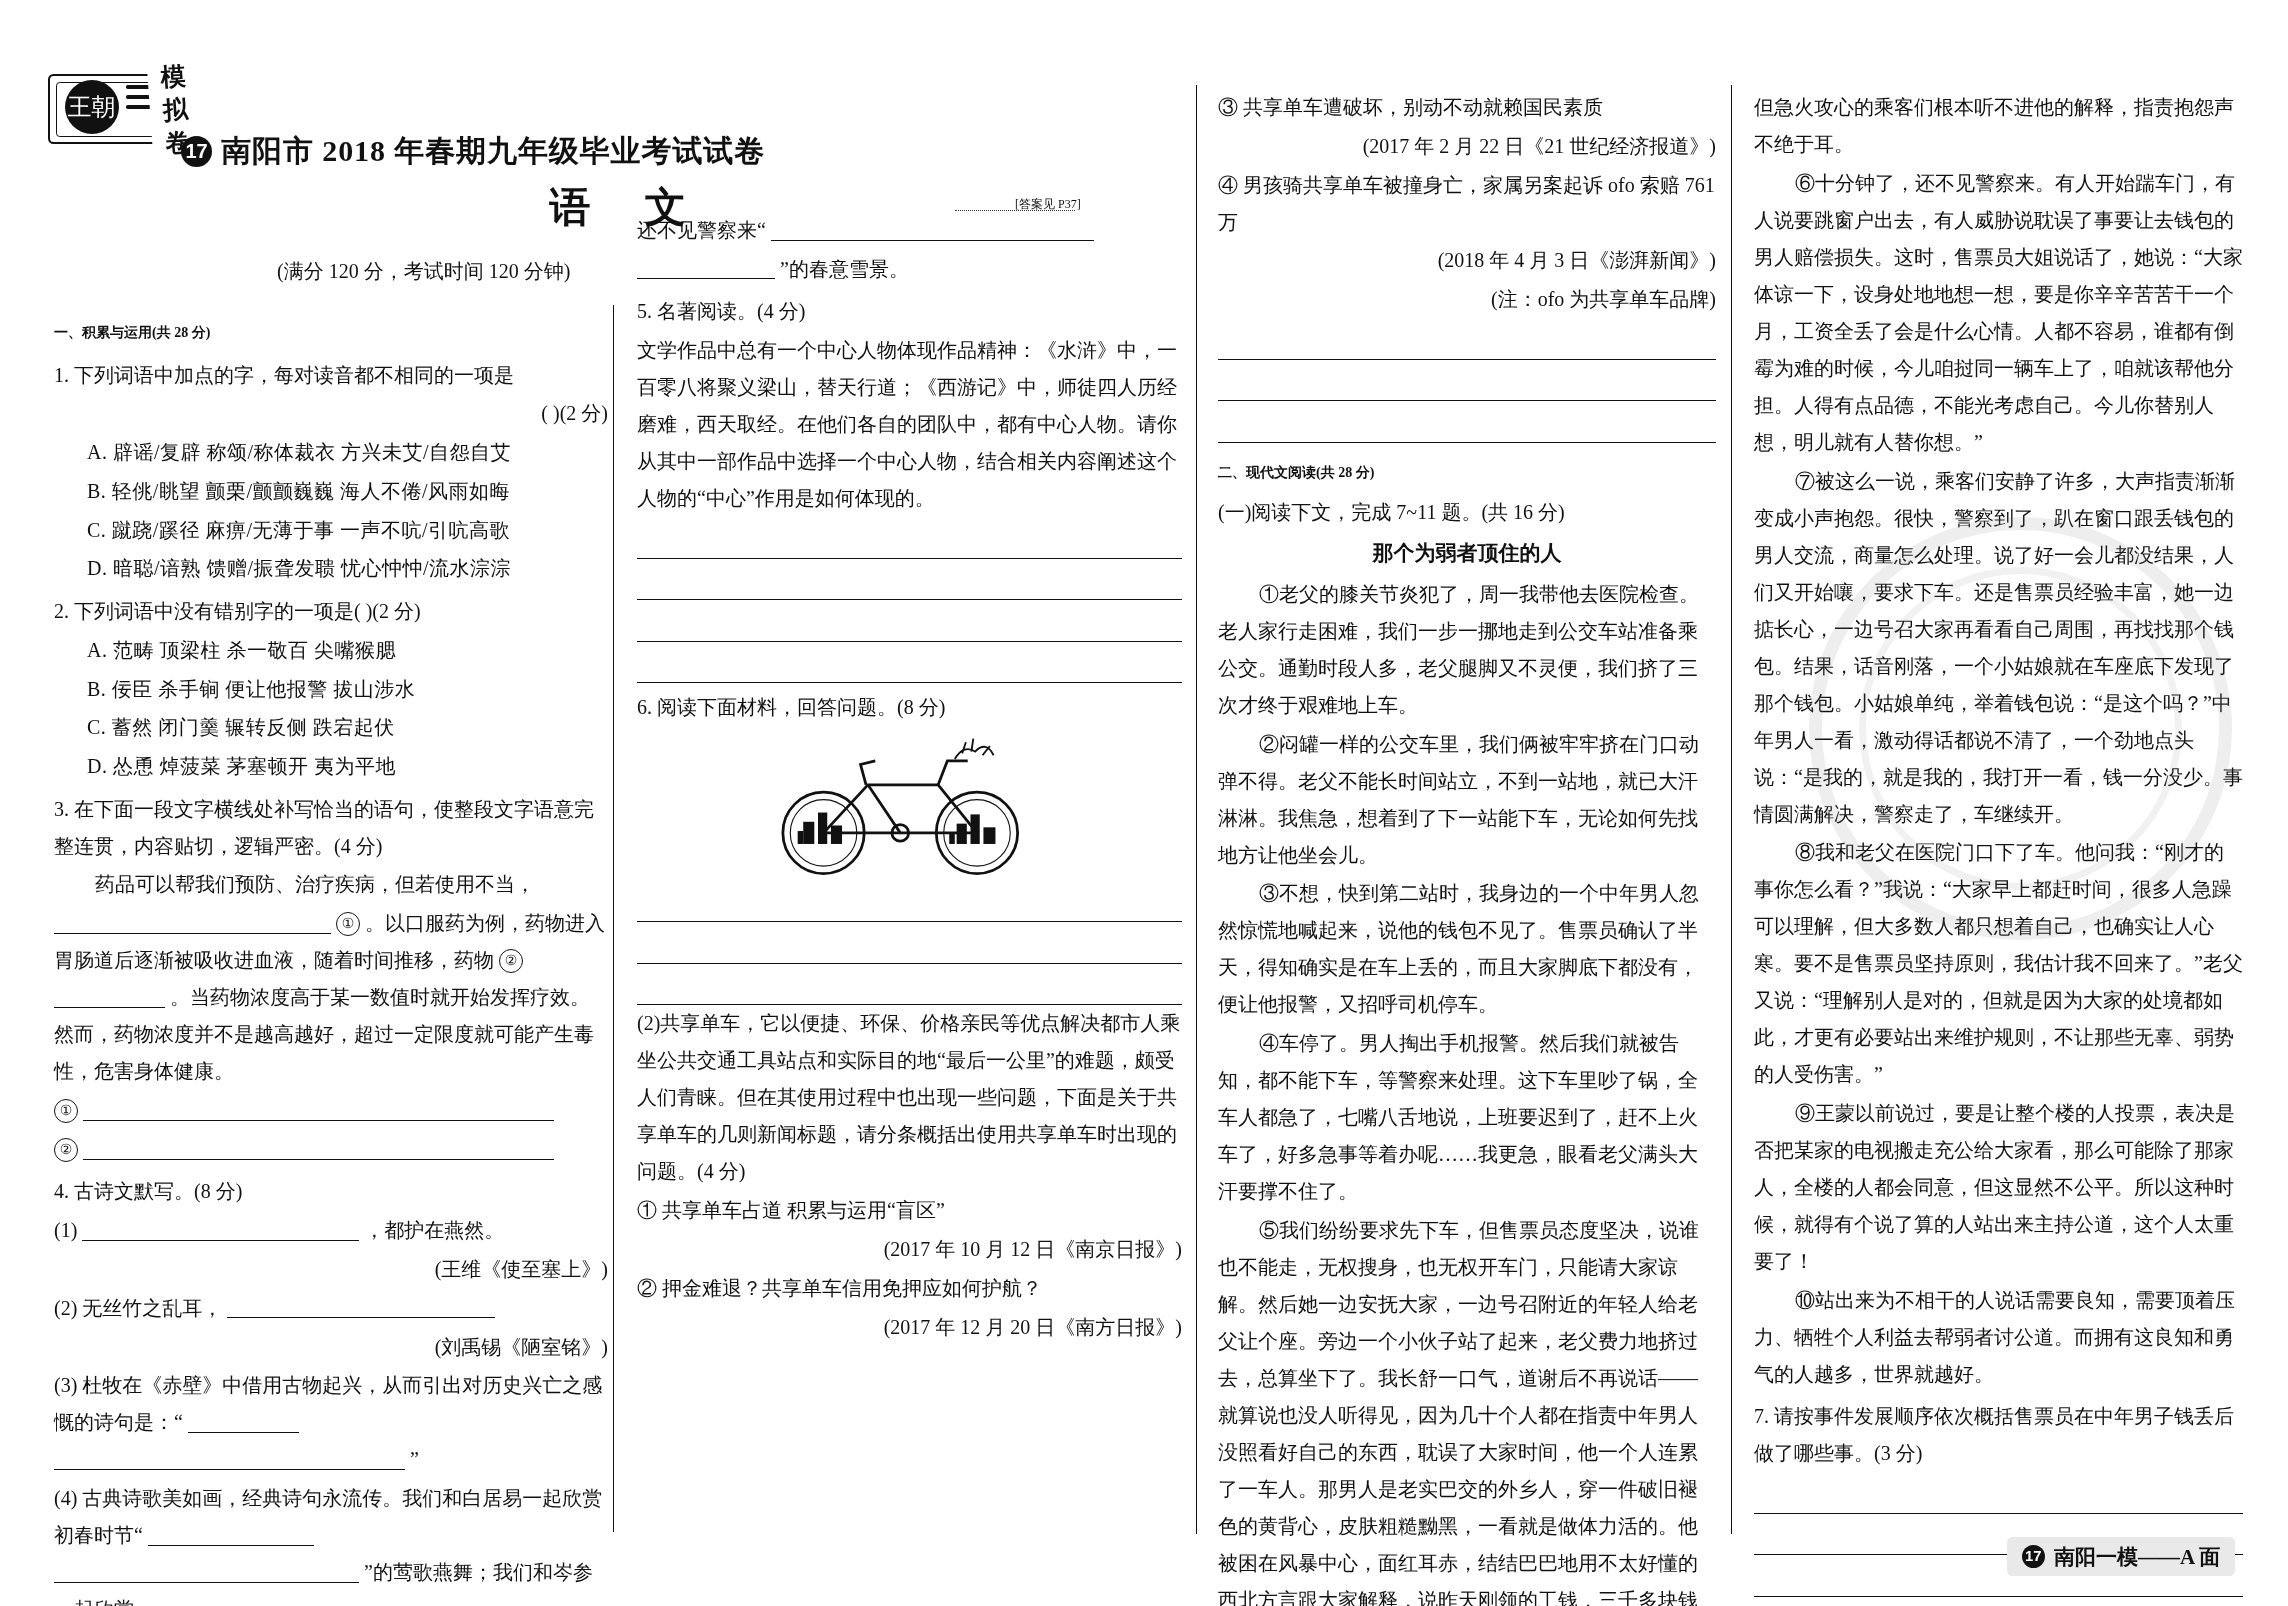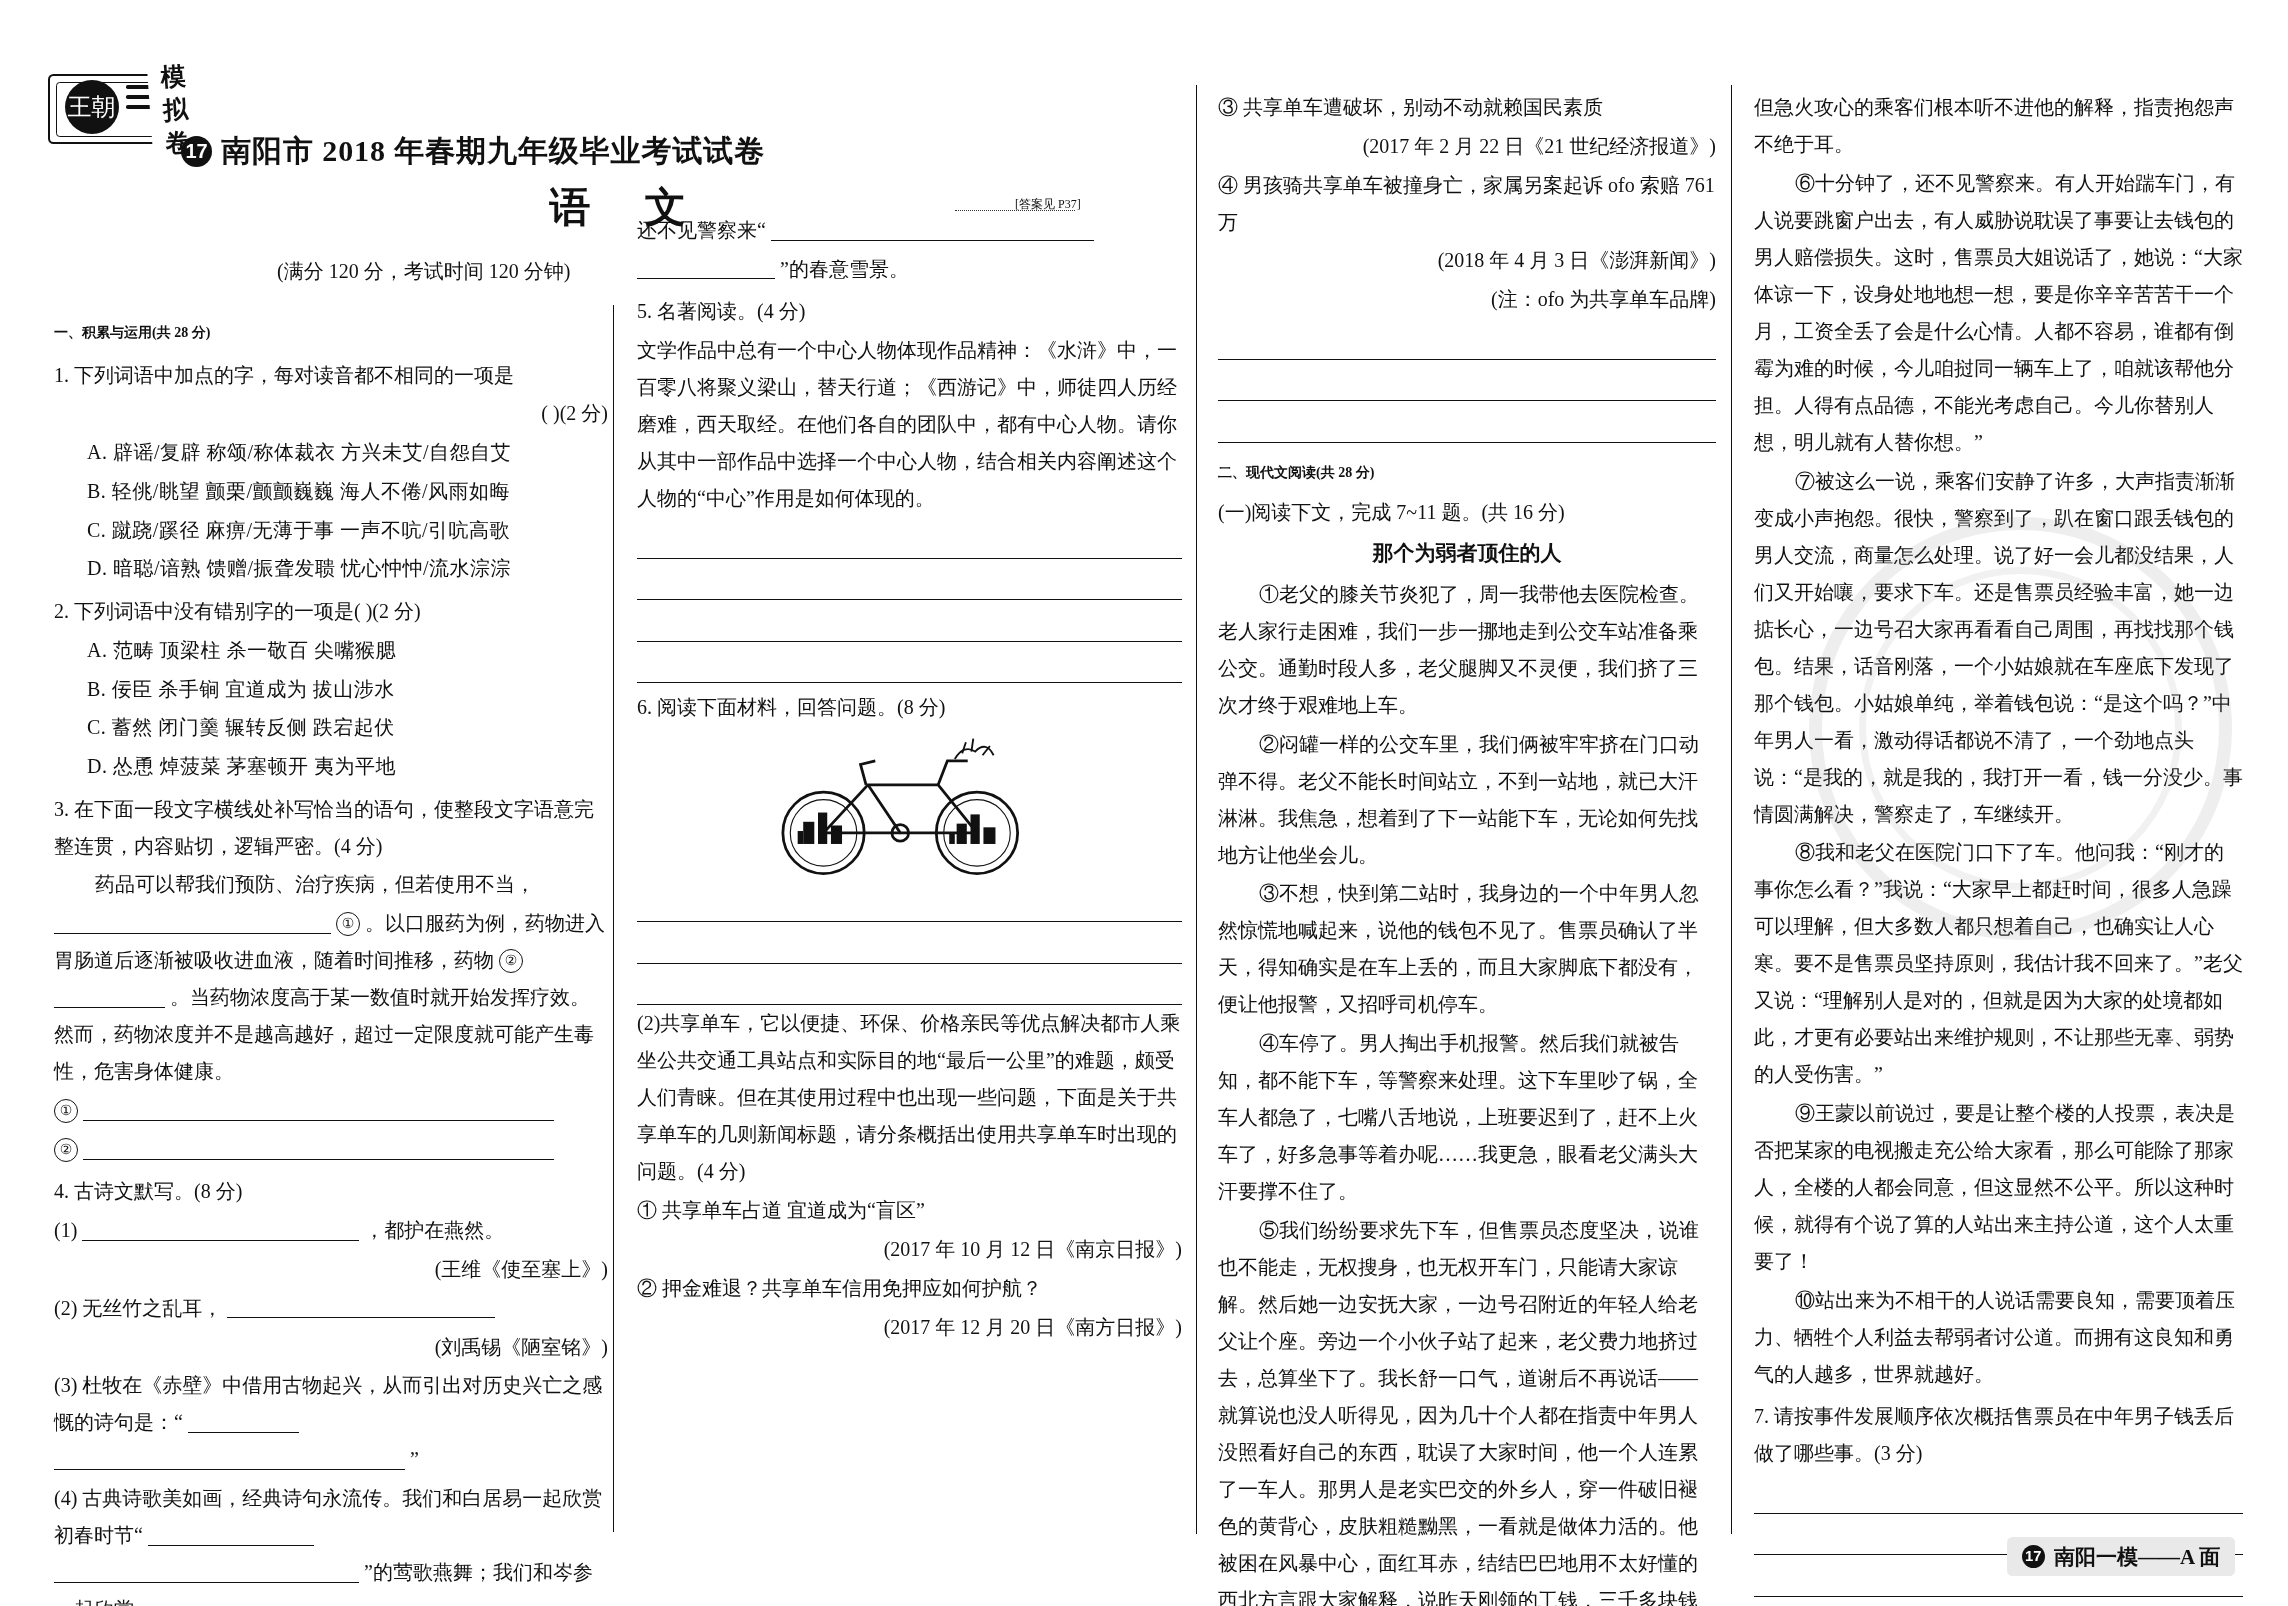--- a/index.html
+++ b/index.html
@@ -140,21 +140,21 @@
       <span>1. 下列词语中加点的字，每对读音都不相同的一项是</span>
     </p>
     <p class="right">(     )(2 分)</p>
     <p class="opt">A. 辟谣/复辟    称颂/称体裁衣    方兴未艾/自怨自艾</p>
     <p class="opt">B. 轻佻/眺望    颤栗/颤颤巍巍    海人不倦/风雨如晦</p>
     <p class="opt">C. 蹴跷/蹊径    麻痹/无薄于事    一声不吭/引吭高歌</p>
     <p class="opt">D. 暗聪/谙熟    馈赠/振聋发聩    忧心忡忡/流水淙淙</p>
 
     <p class="q">2. 下列词语中没有错别字的一项是(     )(2 分)</p>
     <p class="opt">A. 范畴     顶梁柱     杀一敬百     尖嘴猴腮</p>
-    <p class="opt">B. 佞臣     杀手锏     宜道成为     拔山涉水</p>
+    <p class="opt">B. 佞臣     杀手锏     便让他报警     拔山涉水</p>
     <p class="opt">C. 蓄然     闭门羹     辗转反侧     跌宕起伏</p>
     <p class="opt">D. 怂恿     焯菠菜     茅塞顿开     夷为平地</p>
 
     <p class="q">3. 在下面一段文字横线处补写恰当的语句，使整段文字语意完整连贯，内容贴切，逻辑严密。(4 分)</p>
     <p class="ind">
       <span>药品可以帮我们预防、治疗疾病，但若使用不当，</span>
     </p>
     <p>
       <span class="ul" style="width:277px"></span>
       <span class="num-circ">①</span>
@@ -246,21 +246,21 @@
       <path d="M222 22 l4 -12 M232 20 l2 -14 M244 24 l8 -10" stroke="#111" stroke-width="2" fill="none"></path>
     </svg>
 
     <div class="ans-line"></div>
     <div class="ans-line"></div>
     <div class="ans-line"></div>
 
     <p>(2)共享单车，它以便捷、环保、价格亲民等优点解决都市人乘坐公共交通工具站点和实际目的地“最后一公里”的难题，颇受人们青睐。但在其使用过程中也出现一些问题，下面是关于共享单车的几则新闻标题，请分条概括出使用共享单车时出现的问题。(4 分)</p>
     <p>
       <span>①</span>
-      <span>共享单车占道    宜道成为“盲区”</span>
+      <span>共享单车占道    积累与运用“盲区”</span>
     </p>
     <p class="right">(2017 年 10 月 12 日《南京日报》)</p>
     <p>
       <span>②</span>
       <span>押金难退？共享单车信用免押应如何护航？</span>
     </p>
     <p class="right">(2017 年 12 月 20 日《南方日报》)</p>
   </div>
 
   <div class="col c3">

